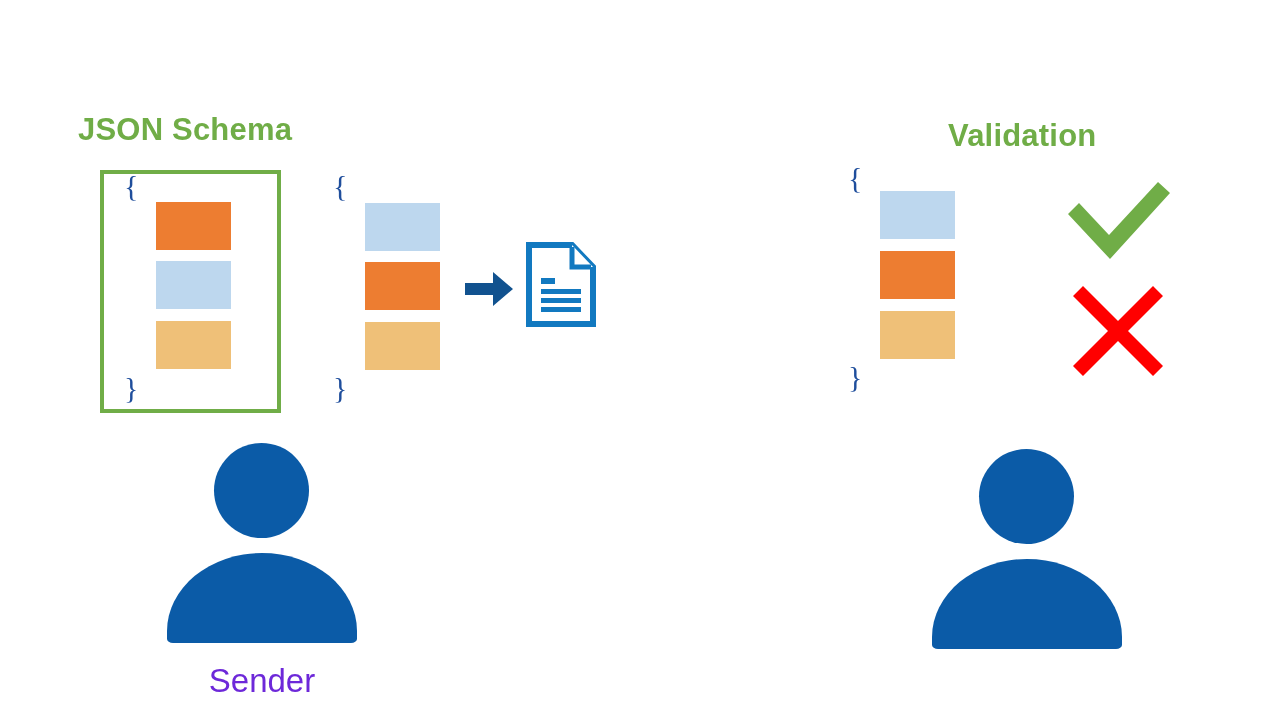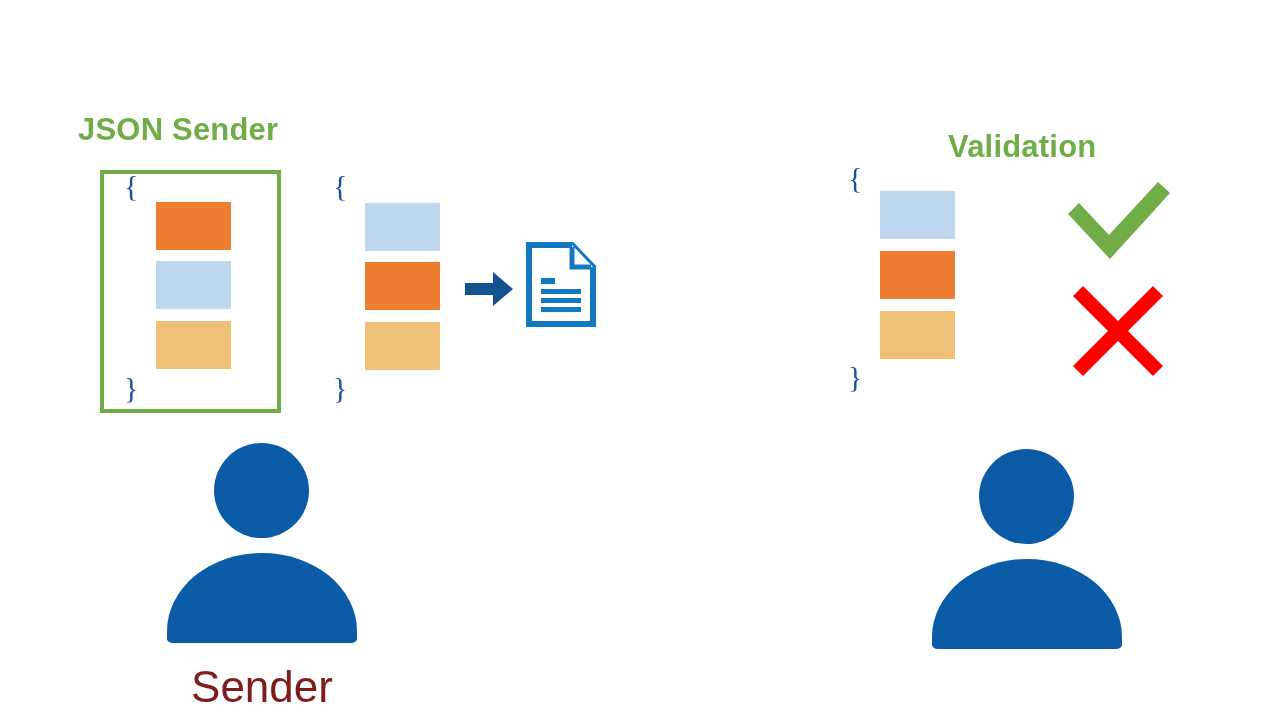--- a/index.html
+++ b/index.html
@@ -23,21 +23,21 @@
   .section-title {
     position: absolute;
     font-family: "Liberation Sans", sans-serif;
     font-weight: bold;
     font-size: 31px;
     letter-spacing: 0.2px;
     color: #70AD47;
     white-space: nowrap;
   }
   #title-schema { left: 78px; top: 112px; }
-  #title-validation { left: 948px; top: 118px; margin-top: 11px; }
+  #title-validation { left: 948px; top: 118px; }
 
   
   .brace {
     position: absolute;
     font-family: "Liberation Serif", serif;
     font-size: 30px;
     line-height: 1;
     color: #1F4E9C;
     font-weight: 400;
     white-space: nowrap;
@@ -119,34 +119,34 @@
     height: 90px;
     background: #0B5BA7;
     border-radius: 95px 95px 6px 6px / 78px 78px 4px 4px;
   }
   #person-sender { left: 167px; top: 443px; }
   #person-receiver { left: 932px; top: 449px; }
 
   .person-label {
     position: absolute;
     font-family: "Liberation Sans", sans-serif;
-    font-size: 44px;
-    color: #7f1d1d;
+    font-size: 33px;
+    color: #6d28d9;
     white-space: nowrap;
     text-align: center;
   }
   #label-sender { left: 167px; top: 662px; width: 190px; }
   #label-receiver { left: 932px; top: 662px; width: 190px; }
 </style>
 </head>
 <body>
 
 <div id="stage">
 
-  <div class="section-title" id="title-schema">JSON Sender</div>
+  <div class="section-title" id="title-schema">JSON Schema</div>
 
   <div id="schema-box"></div>
 
   <div class="brace" style="left:124px; top:171px;">{</div>
 
   <div class="field-block" style="left:156px; top:202px; background:#ED7D31;"></div>
   <div class="field-block" style="left:156px; top:261px; background:#BDD7EE;"></div>
   <div class="field-block" style="left:156px; top:321px; background:#EFC078;"></div>
 
   <div class="brace" style="left:124px; top:373px;">}</div>

